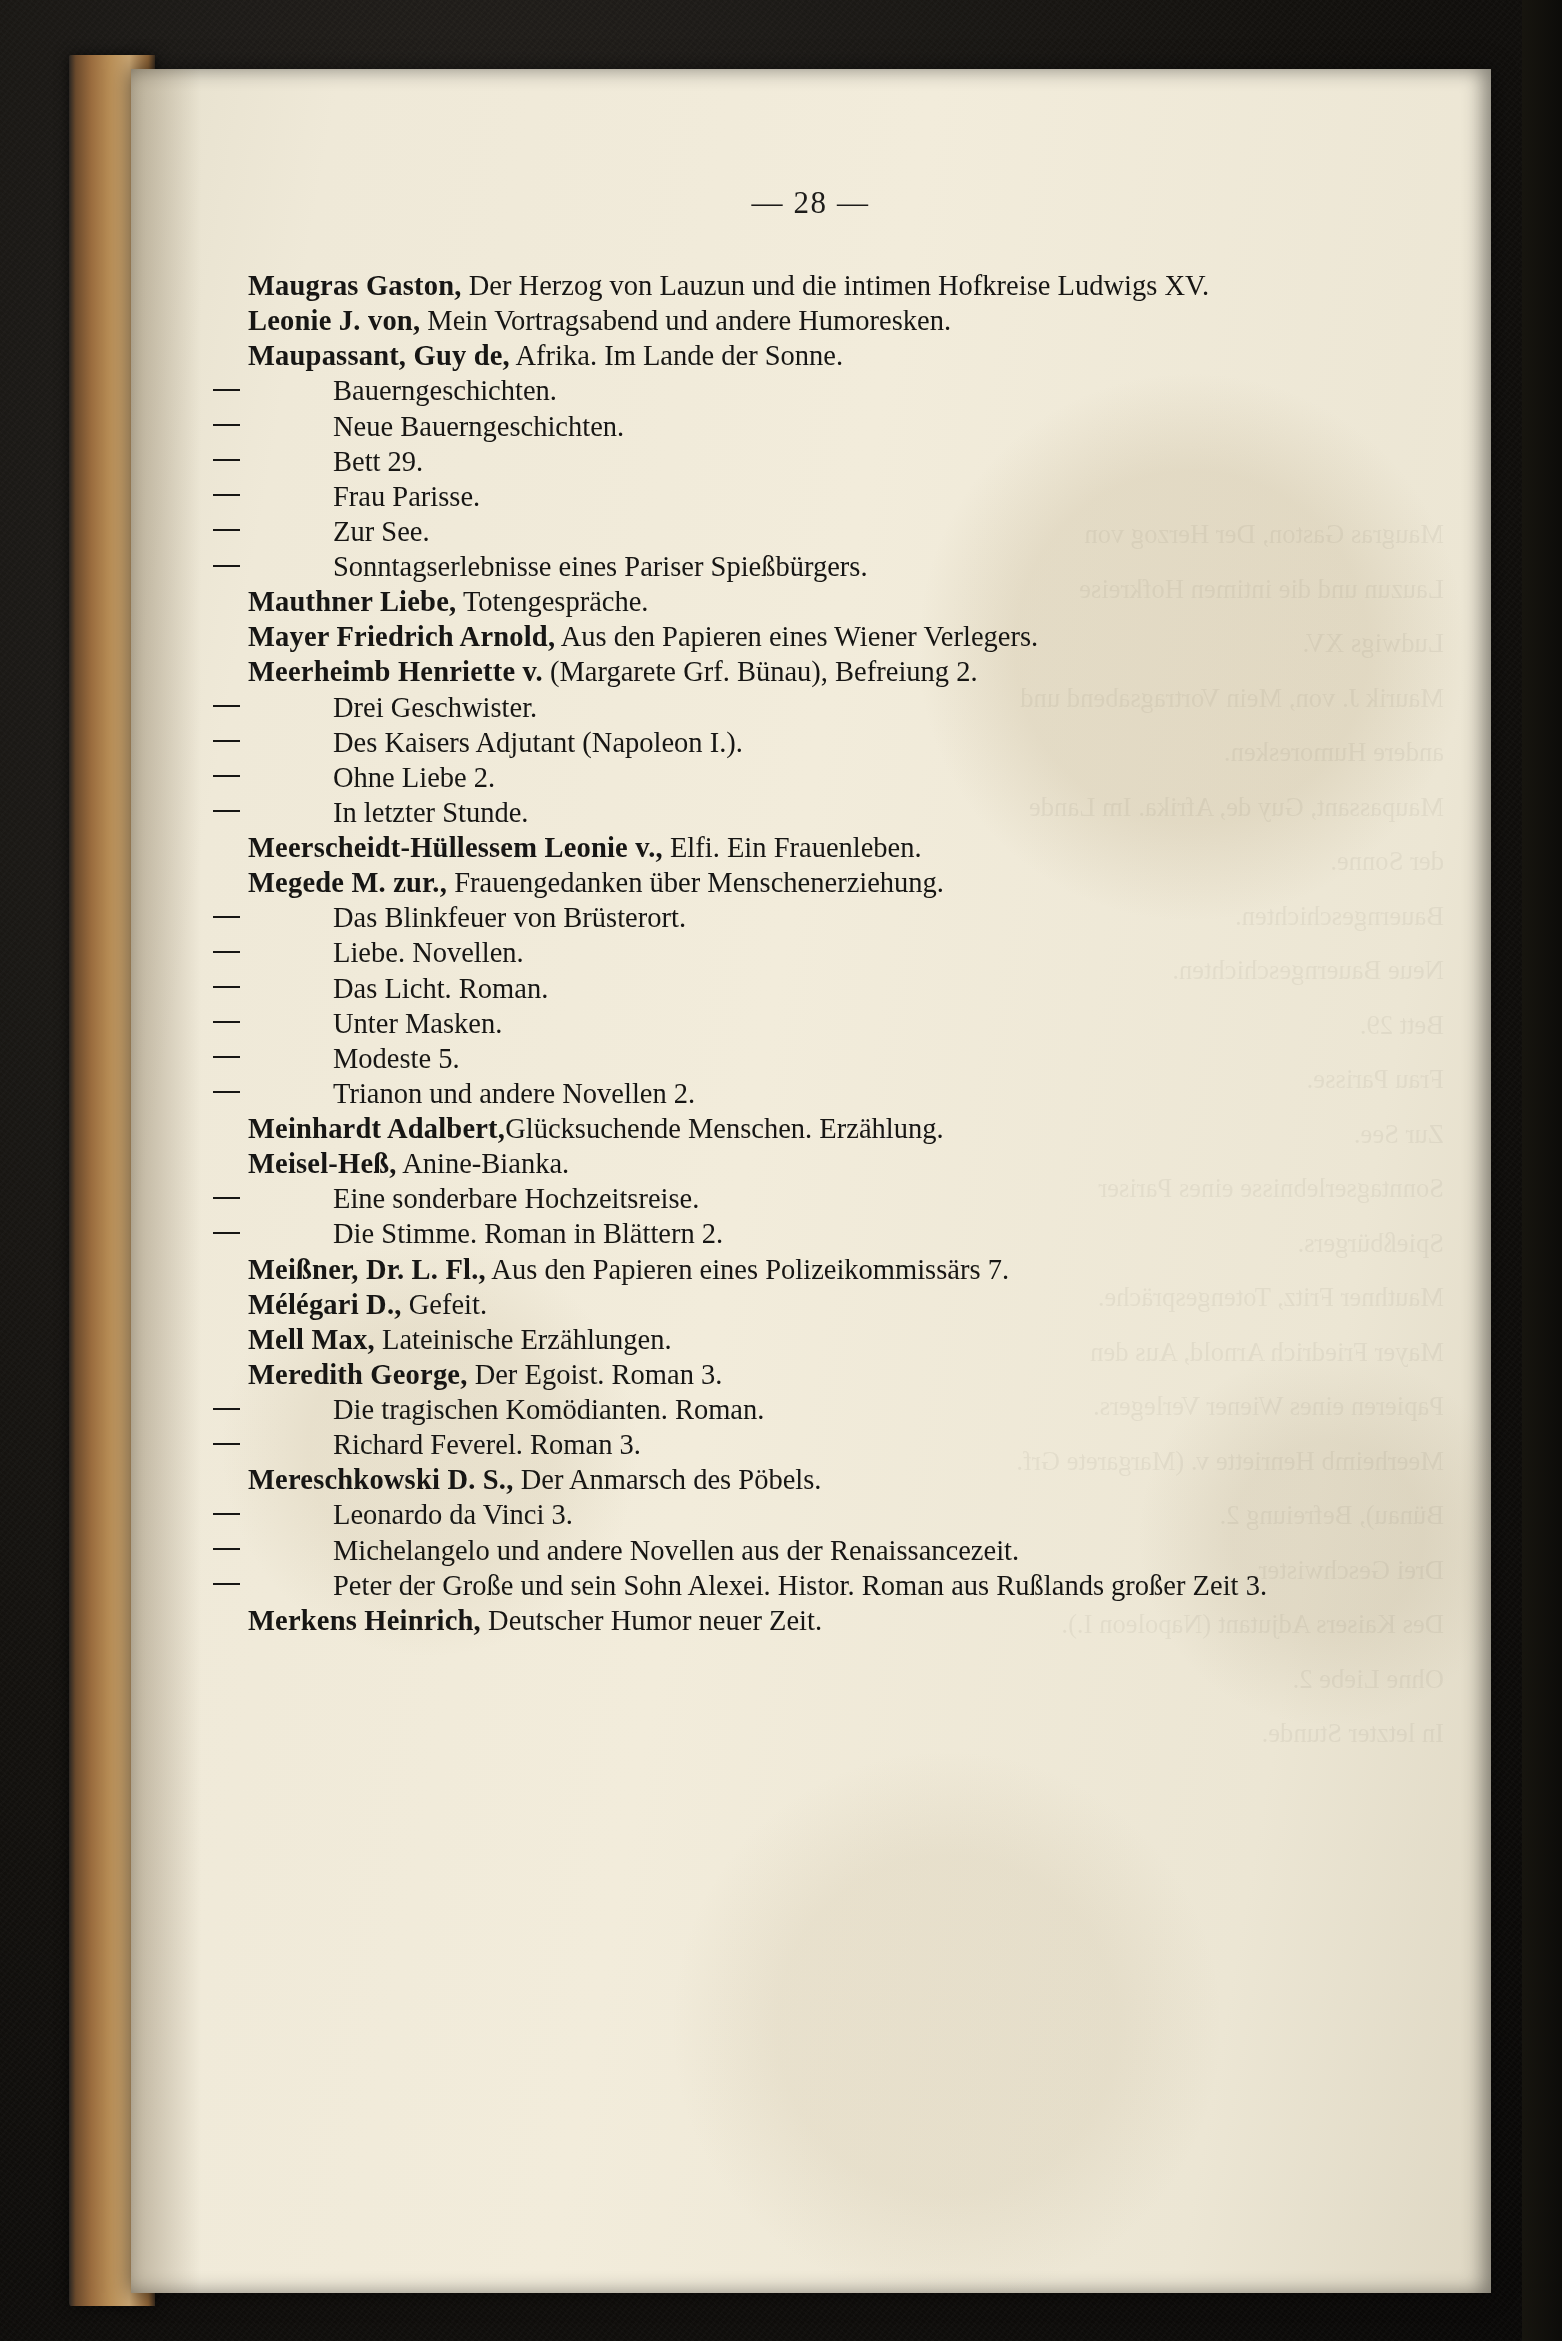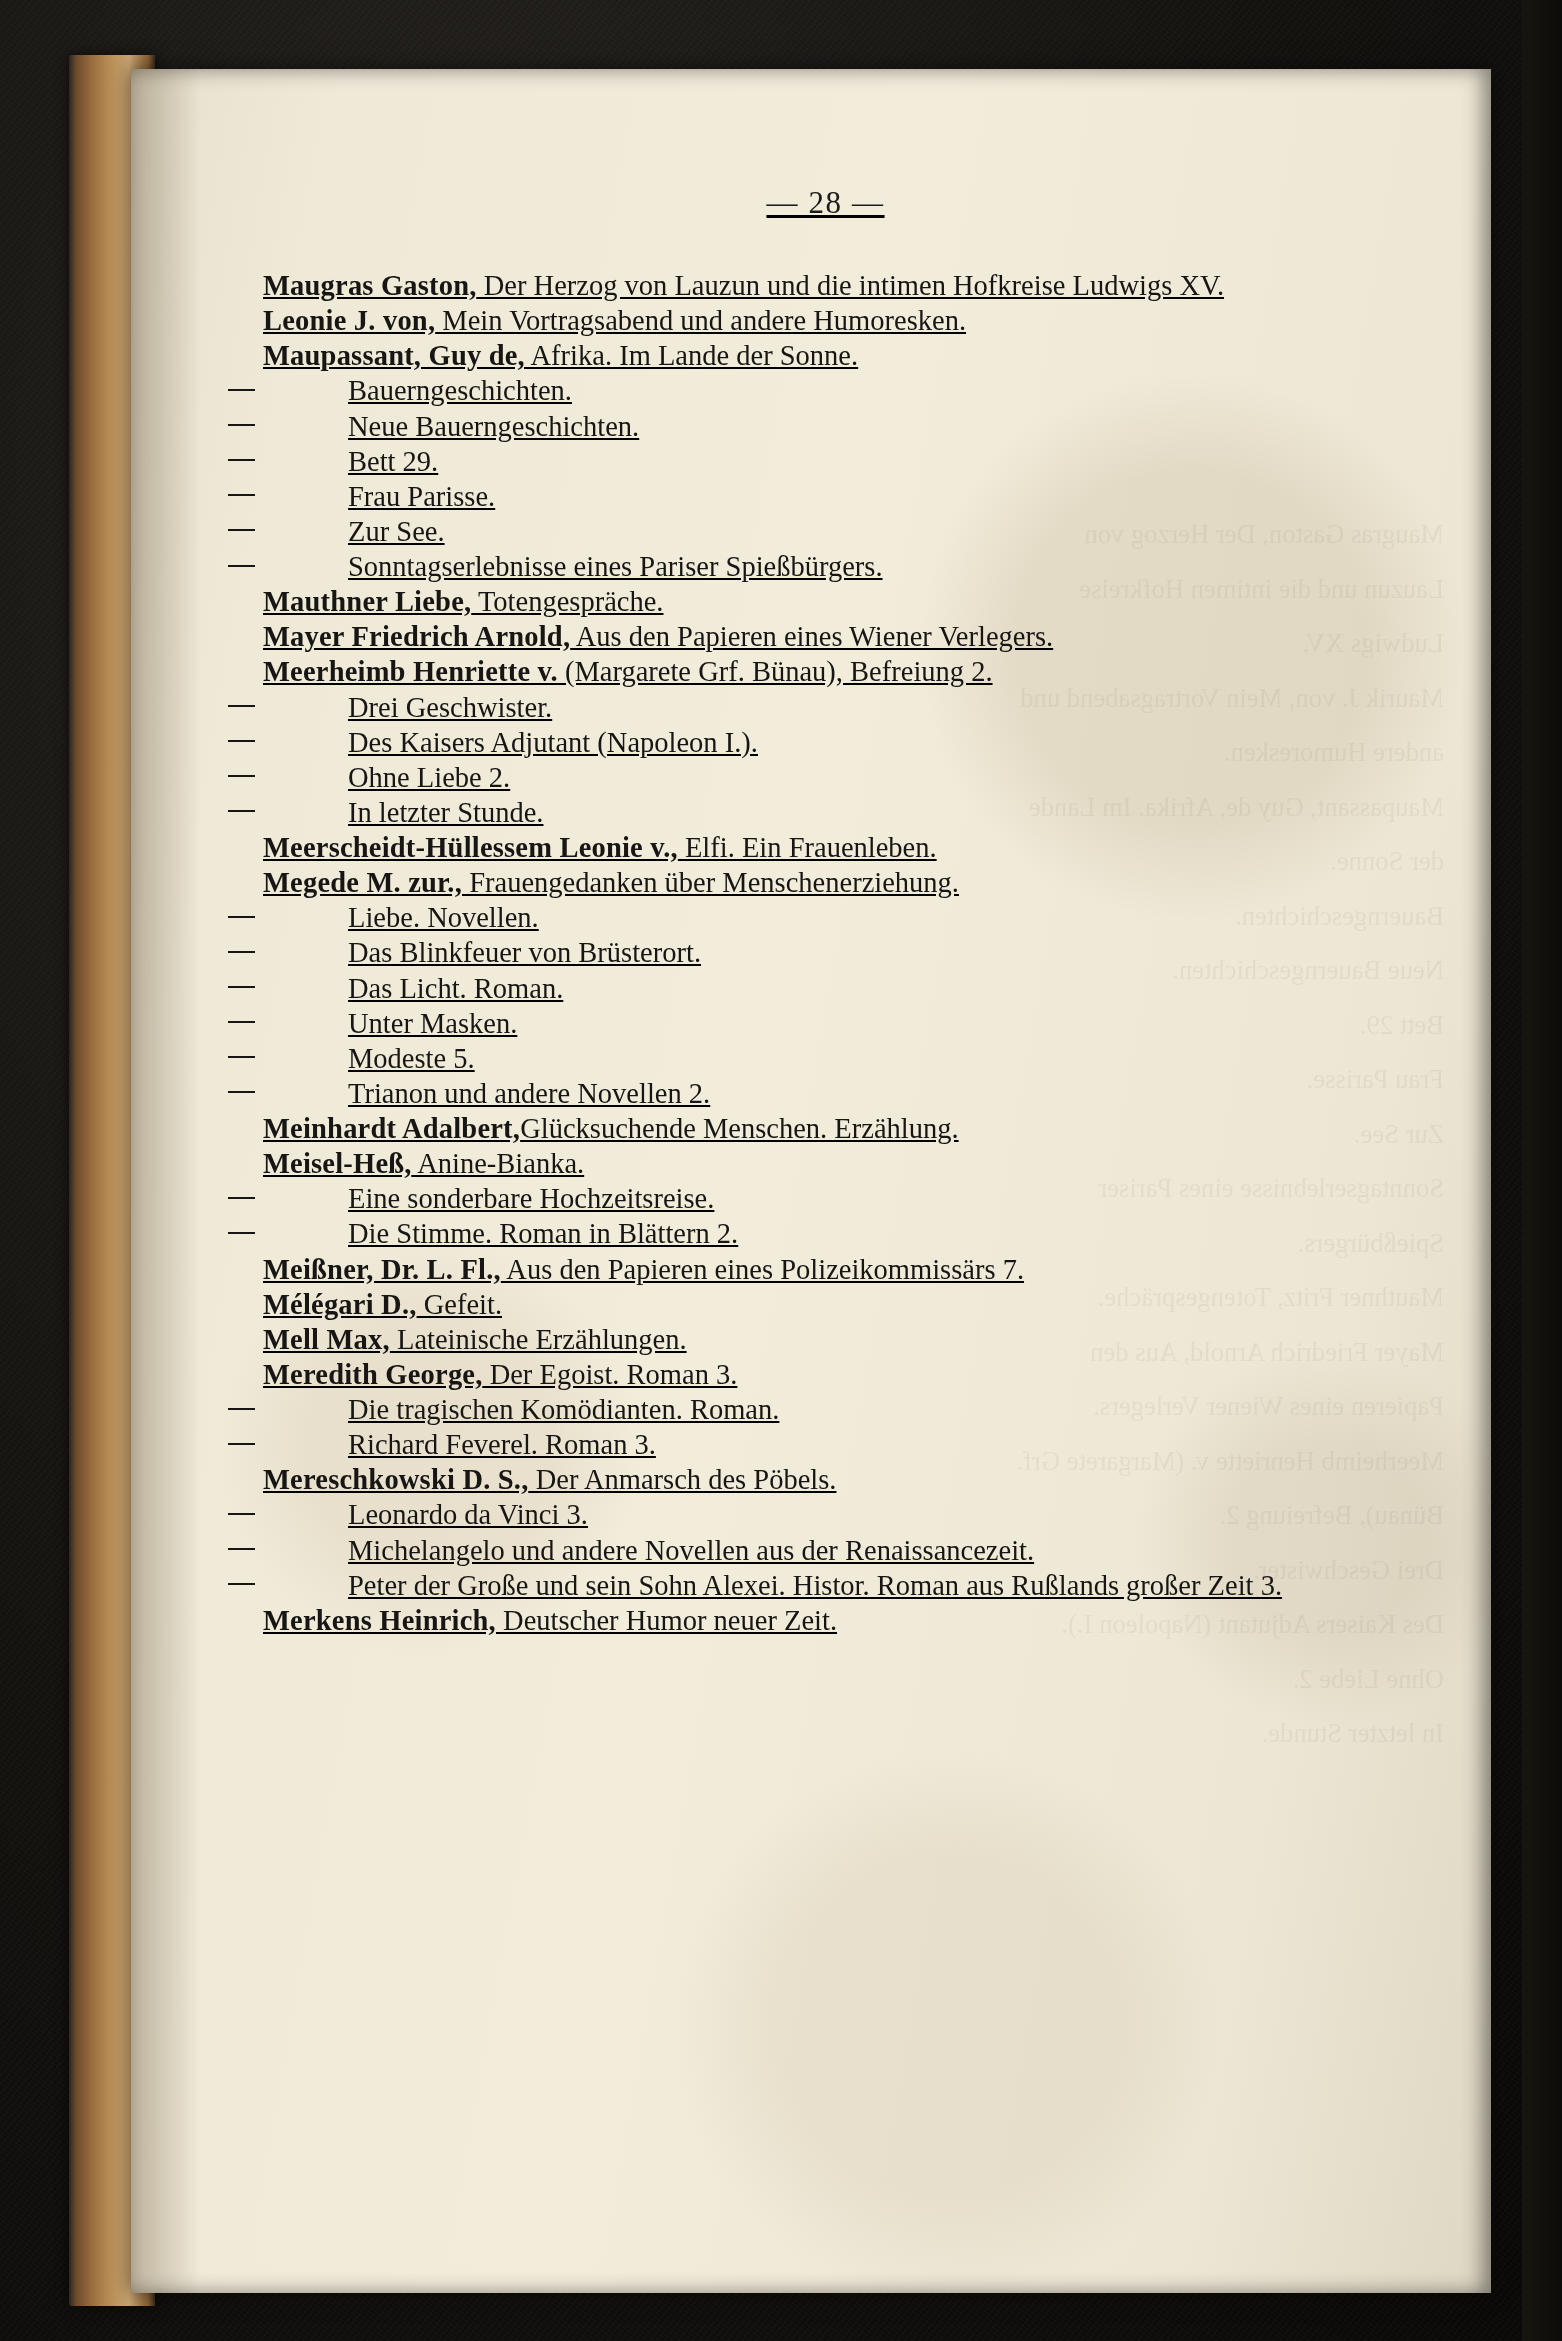--- a/index.html
+++ b/index.html
@@ -87,24 +87,23 @@
   }
   .page-inner-shadow{
     position:absolute;
     left:0; top:0; bottom:0; width:70px;
     background:linear-gradient(90deg, rgba(90,70,40,.34), rgba(90,70,40,0));
     pointer-events:none;
   }
 
   .content {
     position: absolute;
-    left: 132px;
+    left: 117px;
     top: 116px;
     width: 1125px;
-    text-decoration: underline;
   }
 
   .folio {
     text-align: center;
     font-size: 31px;
     letter-spacing: 1.6px;
     color: #1d1c1a;
     margin-bottom: 48px;
     font-family: "Liberation Serif", serif;
   }
@@ -205,22 +204,22 @@
         <li class="entry sub"><span class="dash"><span class="dash-line"></span></span><span>Sonntagserlebnisse eines Pariser Spießbürgers.</span></li>
         <li class="entry"><b>Mauthner Liebe,</b><span> Totengespräche.</span></li>
         <li class="entry"><b>Mayer Friedrich Arnold,</b><span> Aus den Papieren eines Wiener Verlegers.</span></li>
         <li class="entry"><b>Meerheimb Henriette v.</b><span> (Margarete Grf. Bünau), Befreiung 2.</span></li>
         <li class="entry sub"><span class="dash"><span class="dash-line"></span></span><span>Drei Geschwister.</span></li>
         <li class="entry sub"><span class="dash"><span class="dash-line"></span></span><span>Des Kaisers Adjutant (Napoleon I.).</span></li>
         <li class="entry sub"><span class="dash"><span class="dash-line"></span></span><span>Ohne Liebe 2.</span></li>
         <li class="entry sub"><span class="dash"><span class="dash-line"></span></span><span>In letzter Stunde.</span></li>
         <li class="entry"><b>Meerscheidt-Hüllessem Leonie v.,</b><span> Elfi. Ein Frauenleben.</span></li>
         <li class="entry"><b>Megede M. zur.,</b><span> Frauengedanken über Menschenerziehung.</span></li>
+        <li class="entry sub"><span class="dash"><span class="dash-line"></span></span><span>Das Blinkfeuer von Brüsterort.</span></li>
         <li class="entry sub"><span class="dash"><span class="dash-line"></span></span><span>Liebe. Novellen.</span></li>
-        <li class="entry sub"><span class="dash"><span class="dash-line"></span></span><span>Das Blinkfeuer von Brüsterort.</span></li>
         <li class="entry sub"><span class="dash"><span class="dash-line"></span></span><span>Das Licht. Roman.</span></li>
         <li class="entry sub"><span class="dash"><span class="dash-line"></span></span><span>Unter Masken.</span></li>
         <li class="entry sub"><span class="dash"><span class="dash-line"></span></span><span>Modeste 5.</span></li>
         <li class="entry sub"><span class="dash"><span class="dash-line"></span></span><span>Trianon und andere Novellen 2.</span></li>
         <li class="entry"><b>Meinhardt Adalbert,</b><span>Glücksuchende Menschen. Erzählung.</span></li>
         <li class="entry"><b>Meisel-Heß,</b><span> Anine-Bianka.</span></li>
         <li class="entry sub"><span class="dash"><span class="dash-line"></span></span><span>Eine sonderbare Hochzeitsreise.</span></li>
         <li class="entry sub"><span class="dash"><span class="dash-line"></span></span><span>Die Stimme. Roman in Blättern 2.</span></li>
         <li class="entry"><b>Meißner, Dr. L. Fl.,</b><span> Aus den Papieren eines Polizeikommissärs 7.</span></li>
         <li class="entry"><b>Mélégari D.,</b><span> Gefeit.</span></li>

